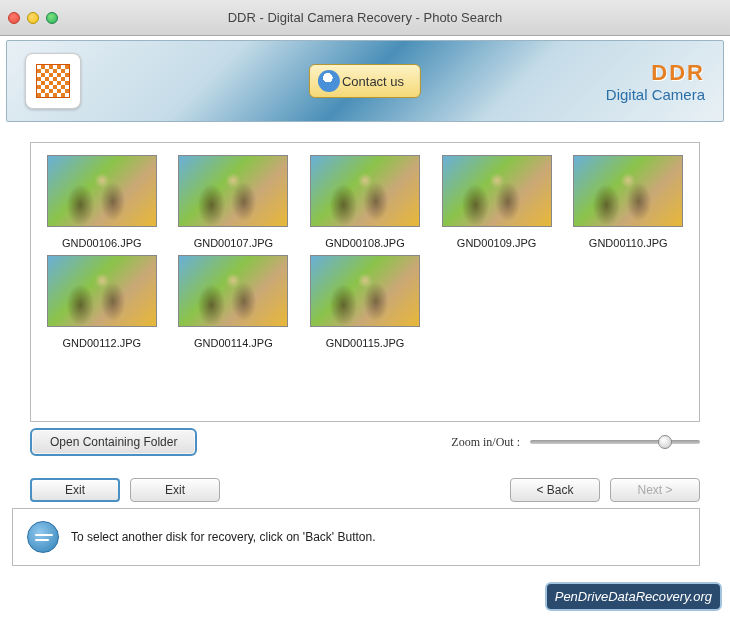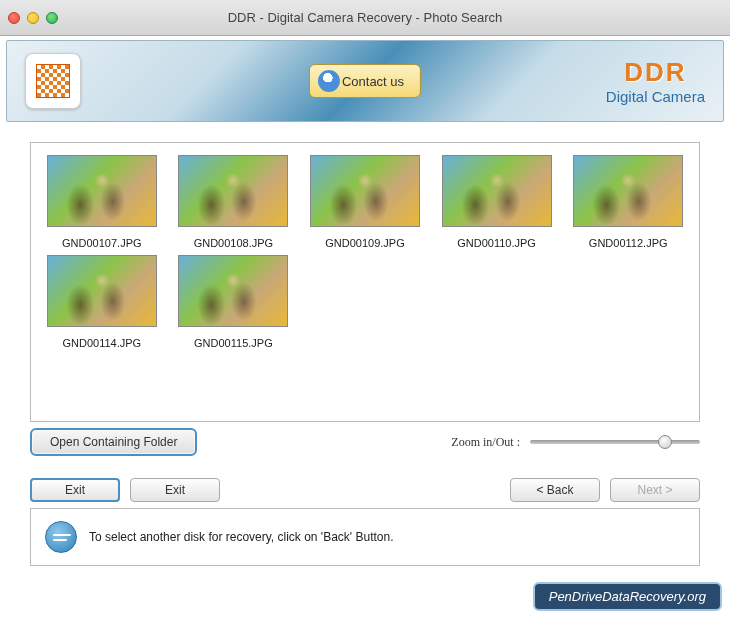--- a/index.html
+++ b/index.html
@@ -88,26 +88,25 @@
       position: absolute;
       bottom: 2px; left: 4px;
       width: 14px; height: 8px;
       background: #4a90d9;
       border-radius: 7px 7px 3px 3px;
     }
     .brand {
       text-align: right;
     }
     .brand-ddr {
-      font-size: 26px;
+      font-size: 22px;
       font-weight: bold;
       color: #e67e22;
       letter-spacing: 2px;
       text-shadow: 1px 1px 0 #fff;
-      text-align: center;
     }
     .brand-sub {
       font-size: 15px;
       color: #2a6fa8;
       font-weight: 500;
     }
     .main-area {
       margin: 20px 30px 8px 30px;
       position: relative;
     }
@@ -214,21 +213,21 @@
       text-align: center;
     }
     .mac-btn.primary {
       border: 2px solid #4a90c2;
     }
     .mac-btn.disabled {
       color: #aaa;
       cursor: default;
     }
     .hint-box {
-      margin: 4px 30px 0 30px;
+      margin: 4px 30px 0 12px;
       border: 1px solid #bbb;
       background: #fff;
       padding: 12px 14px;
       display: flex;
       align-items: center;
       gap: 12px;
       min-height: 58px;
     }
     .hint-icon {
       width: 32px; height: 32px;
@@ -251,21 +250,21 @@
     .hint-text { font-size: 12px; color: #222; }
 
     .watermark {
       position: absolute;
       right: 8px;
       bottom: 6px;
       background: #2a4a6e;
       color: #fff;
       font-size: 13px;
       font-style: italic;
-      padding: 5px 14px;
+      padding: 5px 8px;
       border: 2px solid #a3c4de;
       border-radius: 6px;
     }
   </style>
 </head>
 <body>
 
 <div class="titlebar">
   <div class="traffic-lights">
     <div class="traffic-light tl-red"></div>
@@ -287,20 +286,24 @@
     <div class="brand-ddr">DDR</div>
     <div class="brand-sub">Digital Camera</div>
   </div>
 </div>
 
 <div class="main-area">
   <div class="thumbs-frame">
     <div class="thumbs-grid">
       <div class="thumb-cell">
         <div class="thumb-img"></div>
+        <div class="thumb-label">GND00106.JPG</div>
+      </div>
+      <div class="thumb-cell">
+        <div class="thumb-img"></div>
         <div class="thumb-label">GND00107.JPG</div>
       </div>
       <div class="thumb-cell">
         <div class="thumb-img"></div>
         <div class="thumb-label">GND00108.JPG</div>
       </div>
       <div class="thumb-cell">
         <div class="thumb-img"></div>
         <div class="thumb-label">GND00109.JPG</div>
       </div>

